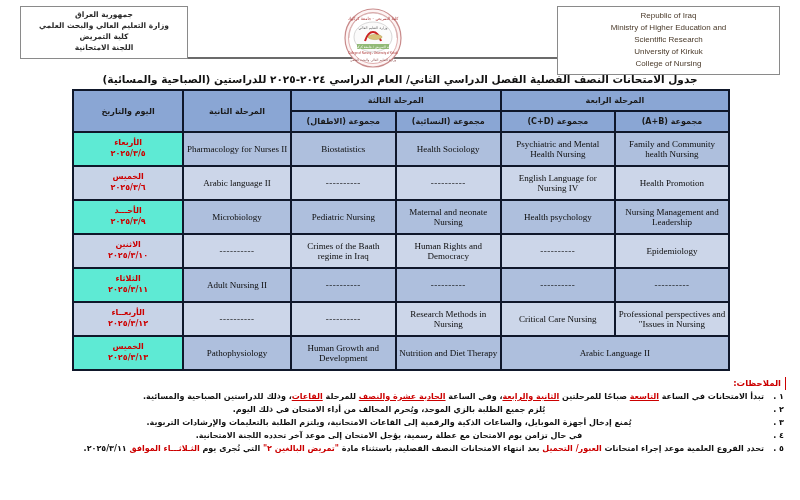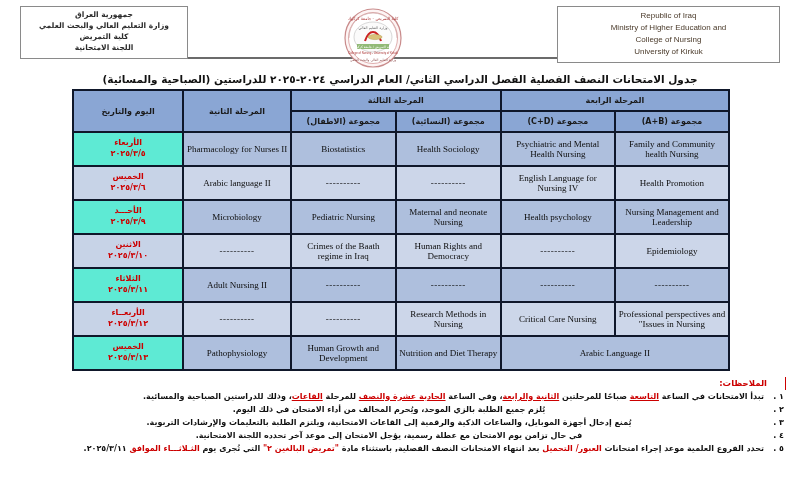--- a/index.html
+++ b/index.html
@@ -161,21 +161,21 @@
     font-size: 8px;
     line-height: 1.5;
     color: #111;
   }
   .notes-title {
     color: #cc0000;
     font-weight: bold;
     font-size: 8.5px;
     text-align: right;
     border-right: 1px solid #cc0000;
-    padding-right: 18px;
+    padding-right: 4px;
     margin-bottom: 1px;
   }
   ol.notes-list {
     margin: 0;
     padding: 0 22px 0 0;
     list-style: none;
     counter-reset: n;
   }
   ol.notes-list > li {
     counter-increment: n;
@@ -229,22 +229,23 @@
       <rect x="22" y="36" width="32" height="5" fill="#7fae5e" opacity="0.85"></rect>
       <text x="38" y="40" font-family="DejaVu Sans, sans-serif" font-size="3.2" fill="#ffffff" text-anchor="middle">كلية التمريض / جامعة كركوك</text>
       <text x="38" y="45.5" font-family="Liberation Sans, sans-serif" font-size="2.8" fill="#a33" text-anchor="middle">College of Nursing - University of Kirkuk</text>
       <text x="38" y="53" font-family="DejaVu Sans, sans-serif" font-size="3.2" fill="#8a4a4a" text-anchor="middle">وزارة التعليم العالي والبحث العلمي</text>
     </svg>
   </div>
 
   <div class="header-box en">
     <span class="hline">Republic of Iraq</span>
     <span class="hline">Ministry of Higher Education and</span>
+    <span class="hline">Scientific Research</span>
+    <span class="hline">University of Kirkuk</span>
     <span class="hline">College of Nursing</span>
-    <span class="hline">University of Kirkuk</span>
   </div>
 </div>
 
 <div class="head-rule"></div>
 
 <div class="doc-title">جدول الامتحانات النصف الفصلية الفصل الدراسي الثاني/ العام الدراسي ٢٠٢٤-٢٠٢٥  للدراستين (الصباحية  والمسائية)</div>
 
 <div class="table-wrap">
   <table class="sched">
     <colgroup>

